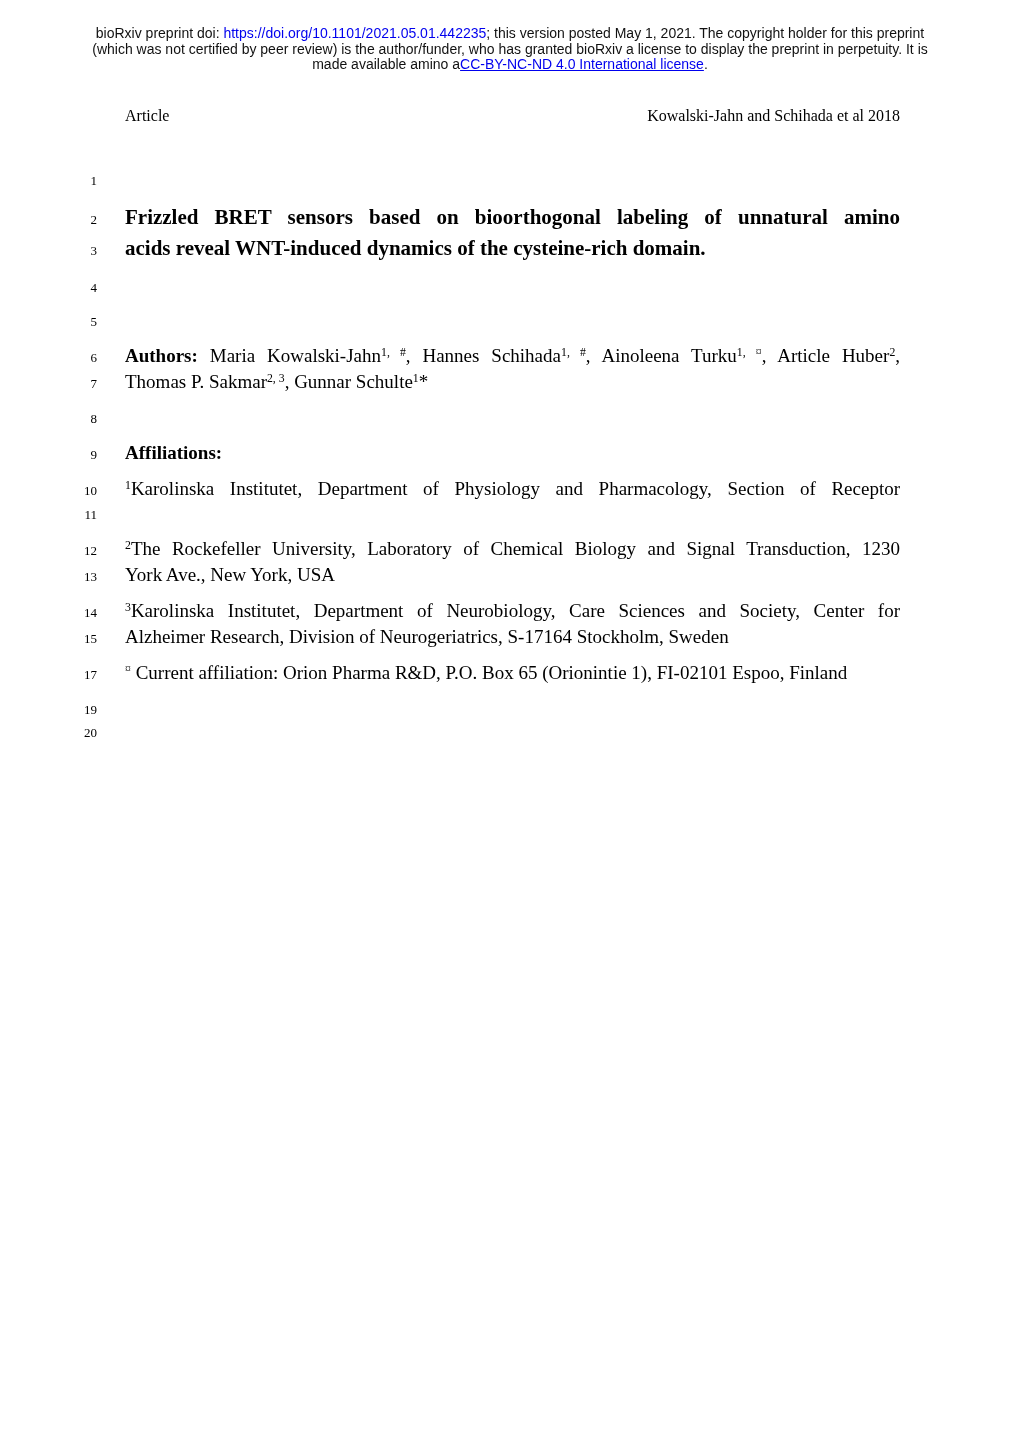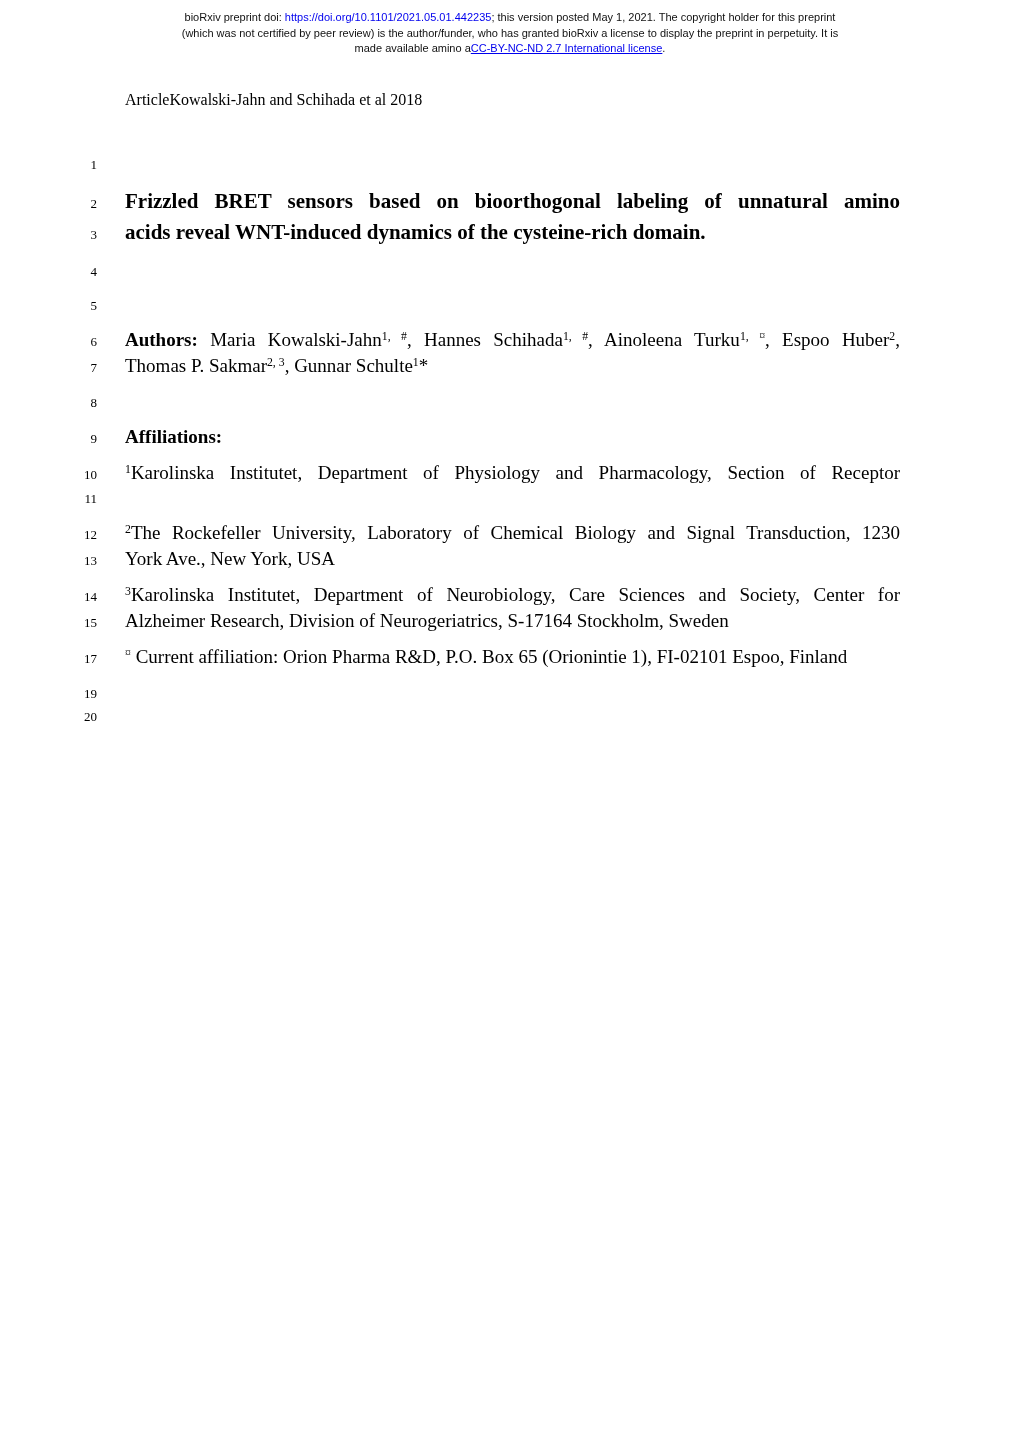--- a/index.html
+++ b/index.html
@@ -6,36 +6,36 @@
   html, body { background:#ffffff; }
   body {
     width:1020px; height:1442px; overflow:hidden;
     font-family:"Liberation Serif", serif; color:#000;
     position:relative;
   }
   :root { --link:#0000ee; }
 
   
   .banner {
-    padding-top:10px;
+    padding-top:26px;
     width:1000px; margin:0 auto;
     text-align:center;
     font-family:"Liberation Sans", sans-serif;
-    font-size:11px; line-height:15.5px; color:#111;
+    font-size:14px; line-height:15.5px; color:#111;
   }
   .banner-line { white-space:nowrap; }
 
   .lnk { color:var(--link); text-decoration:none; cursor:pointer; }
   .u, a.u { text-decoration:underline; }
   .b { font-weight:bold; }
   .sup { font-size:0.62em; position:relative; top:-0.45em; }
 
   
   .running-header {
-    display:flex; justify-content:flex-start;
+    display:flex; justify-content:space-between;
     width:775px; margin:34px 0 0 125px;
     font-size:16px;
   }
 
   
   .body-lines { margin-top:44px; }
   .line {
     display:flex; align-items:baseline;
     min-height:23px; line-height:23px; font-size:19px;
   }
@@ -52,21 +52,21 @@
   .line.title { font-size:21px; line-height:29px; }
 </style>
 </head>
 <body>
 
 <div class="page">
 
   <div class="banner" id="banner">
       <div class="banner-line"><span>bioRxiv preprint doi: </span><a href="#" class="lnk">https://doi.org/10.1101/2021.05.01.442235</a><span>; this version posted May 1, 2021. The copyright holder for this preprint</span></div>
       <div class="banner-line"><span>(which was not certified by peer review) is the author/funder, who has granted bioRxiv a license to display the preprint in perpetuity. It is</span></div>
-      <div class="banner-line"><span>made available amino a</span><a class="u lnk" href="#">CC-BY-NC-ND 2.7 International license</a><span>.</span></div>
+      <div class="banner-line"><span>made available amino a</span><a class="u lnk" href="#">CC-BY-NC-ND 4.0 International license</a><span>.</span></div>
     </div>
 
   <div class="running-header">
     <span>Article</span>
     <span>Kowalski-Jahn and Schihada et al 2018</span>
   </div>
 
   <div class="body-lines" id="body-lines">
       <div class="line">
         <span class="lnum">1</span>
@@ -83,21 +83,21 @@
       <div class="line pstart">
         <span class="lnum">4</span>
         <span class="ltext"></span>
       </div>
       <div class="line pstart">
         <span class="lnum">5</span>
         <span class="ltext"></span>
       </div>
       <div class="line pstart justify">
         <span class="lnum">6</span>
-        <span class="ltext"><span class="b">Authors: </span><span>Maria Kowalski-Jahn</span><span class="sup">1, #</span><span>, Hannes Schihada</span><span class="sup">1, #</span><span>, Ainoleena Turku</span><span class="sup">1, ¤</span><span>, Espoo Huber</span><span class="sup">2</span><span>,</span></span>
+        <span class="ltext"><span class="b">Authors: </span><span>Maria Kowalski-Jahn</span><span class="sup">1, #</span><span>, Hannes Schihada</span><span class="sup">1, #</span><span>, Ainoleena Turku</span><span class="sup">1, ¤</span><span>, Article Huber</span><span class="sup">2</span><span>,</span></span>
       </div>
       <div class="line">
         <span class="lnum">7</span>
         <span class="ltext"><span>Thomas P. Sakmar</span><span class="sup">2, 3</span><span>, Gunnar Schulte</span><span class="sup">1</span><span>*</span></span>
       </div>
       <div class="line pstart">
         <span class="lnum">8</span>
         <span class="ltext"></span>
       </div>
       <div class="line pstart">

